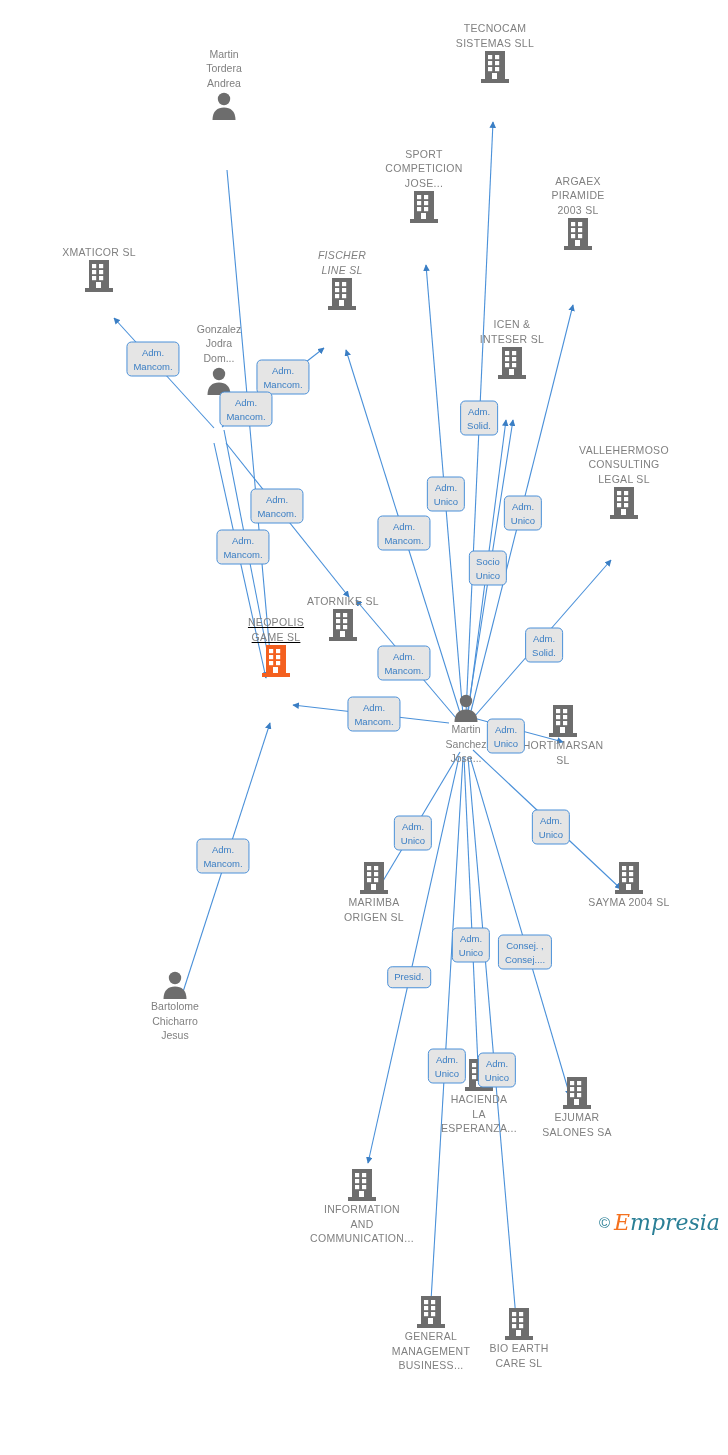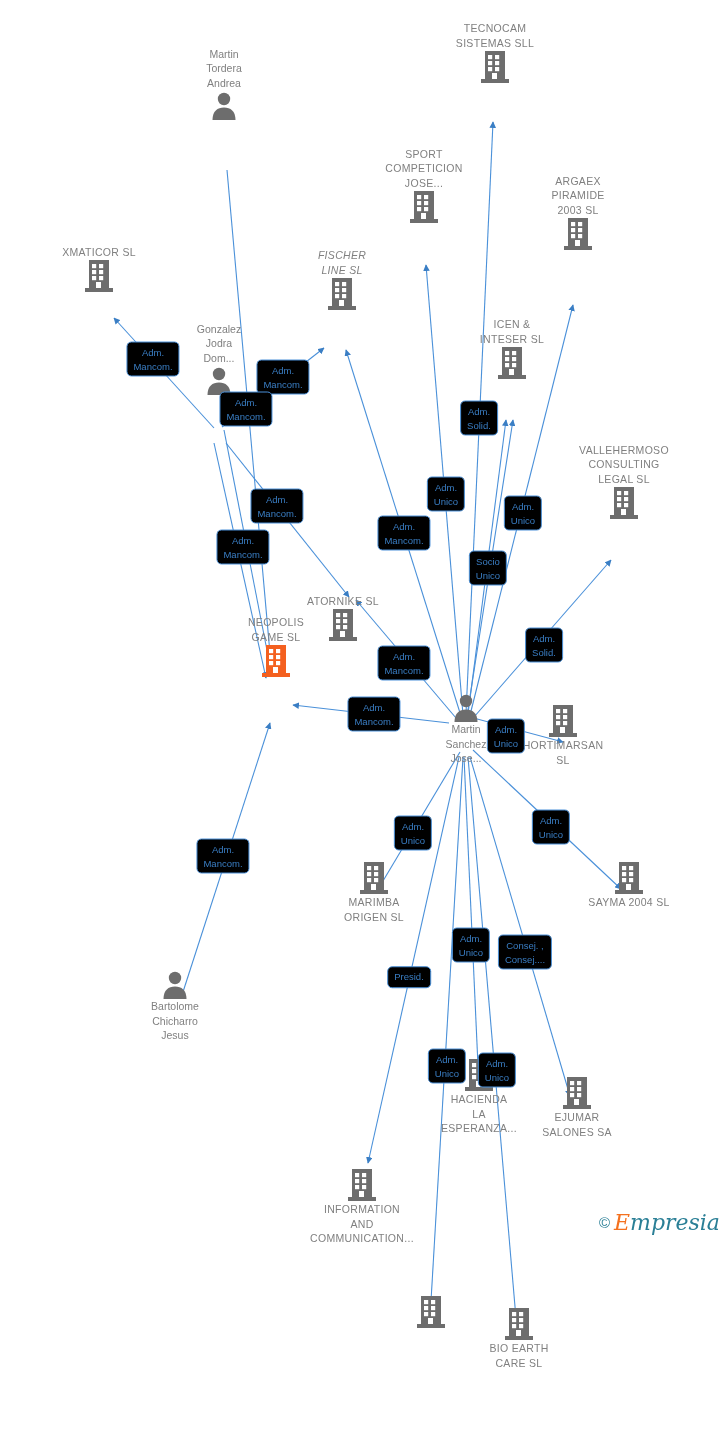--- a/index.html
+++ b/index.html
@@ -8,21 +8,21 @@
   #stage{position:absolute;left:0;top:0;width:728px;height:1240px;}
   svg#edges{position:absolute;left:0;top:0;width:728px;height:1455px;}
 
   .node{position:absolute;transform:translate(-50%,0);text-align:center;}
   .node .glyph{display:block;line-height:0;}
   .node .nlabel{display:block;font-size:10.5px;color:#808080;line-height:14.5px;
                 letter-spacing:.3px;white-space:pre-line;}
   .node.person .nlabel{letter-spacing:0;}
 
   .elabel{position:absolute;transform:translate(-50%,-50%);
-          background:#000000;border:1.4px solid #4a90d9;border-radius:5px;
+          background:#e5e5e5;border:1.4px solid #4a90d9;border-radius:5px;
           color:#3a7ec4;font-size:9.5px;line-height:13.5px;text-align:center;
           padding:3px 6px;white-space:pre-line;box-sizing:border-box;}
 
   .wmark{position:absolute;right:8px;bottom:8px;display:flex;align-items:center;gap:4px;}
   .wmark .cmark{color:#2a7f96;font-size:15px;line-height:15px;}
   .wmark .wtext{font-family:"DejaVu Serif", serif;font-style:italic;font-size:22px;
                 line-height:19px;color:#2a7f96;}
   .wmark .wtext .o{color:#f4711f;}
 </style>
 </head>
@@ -212,21 +212,21 @@
               <rect x="8" y="5" width="4.2" height="4.2"></rect>
               <rect x="15" y="5" width="4.2" height="4.2"></rect>
               <rect x="8" y="11" width="4.2" height="4.2"></rect>
               <rect x="15" y="11" width="4.2" height="4.2"></rect>
               <rect x="8" y="17" width="4.2" height="4.2"></rect>
               <rect x="15" y="17" width="4.2" height="4.2"></rect>
               <rect x="12" y="23" width="5" height="6"></rect>
             </g>
           </svg></span>
       </div>
-      <div class="node company" style="left: 276px; top: 615px; width: 140px; margin-left: 0px;">
+      <div class="node company" style="left: 276px; top: 615px; width: 140px; margin-left: 0px; text-decoration: underline;">
         <span class="nlabel">NEOPOLIS
 GAME  SL</span>
         <span class="glyph"><svg width="30" height="34" viewBox="0 0 30 34" xmlns="http://www.w3.org/2000/svg">
             <rect x="5" y="1" width="20" height="28" fill="#f4601f"></rect>
             <rect x="1" y="29" width="28" height="4" fill="#f4601f"></rect>
             <g fill="#ffffff">
               <rect x="8" y="5" width="4.2" height="4.2"></rect>
               <rect x="15" y="5" width="4.2" height="4.2"></rect>
               <rect x="8" y="11" width="4.2" height="4.2"></rect>
               <rect x="15" y="11" width="4.2" height="4.2"></rect>
@@ -364,20 +364,23 @@
             <g fill="#ffffff">
               <rect x="8" y="5" width="4.2" height="4.2"></rect>
               <rect x="15" y="5" width="4.2" height="4.2"></rect>
               <rect x="8" y="11" width="4.2" height="4.2"></rect>
               <rect x="15" y="11" width="4.2" height="4.2"></rect>
               <rect x="8" y="17" width="4.2" height="4.2"></rect>
               <rect x="15" y="17" width="4.2" height="4.2"></rect>
               <rect x="12" y="23" width="5" height="6"></rect>
             </g>
           </svg></span>
+        <span class="nlabel">GENERAL
+MANAGEMENT
+BUSINESS...</span>
       </div>
       <div class="node company" style="left: 519px; top: 1307px; width: 140px; margin-left: 0px;">
         <span class="glyph"><svg width="30" height="34" viewBox="0 0 30 34" xmlns="http://www.w3.org/2000/svg">
             <rect x="5" y="1" width="20" height="28" fill="#6d6d6d"></rect>
             <rect x="1" y="29" width="28" height="4" fill="#6d6d6d"></rect>
             <g fill="#ffffff">
               <rect x="8" y="5" width="4.2" height="4.2"></rect>
               <rect x="15" y="5" width="4.2" height="4.2"></rect>
               <rect x="8" y="11" width="4.2" height="4.2"></rect>
               <rect x="15" y="11" width="4.2" height="4.2"></rect>

